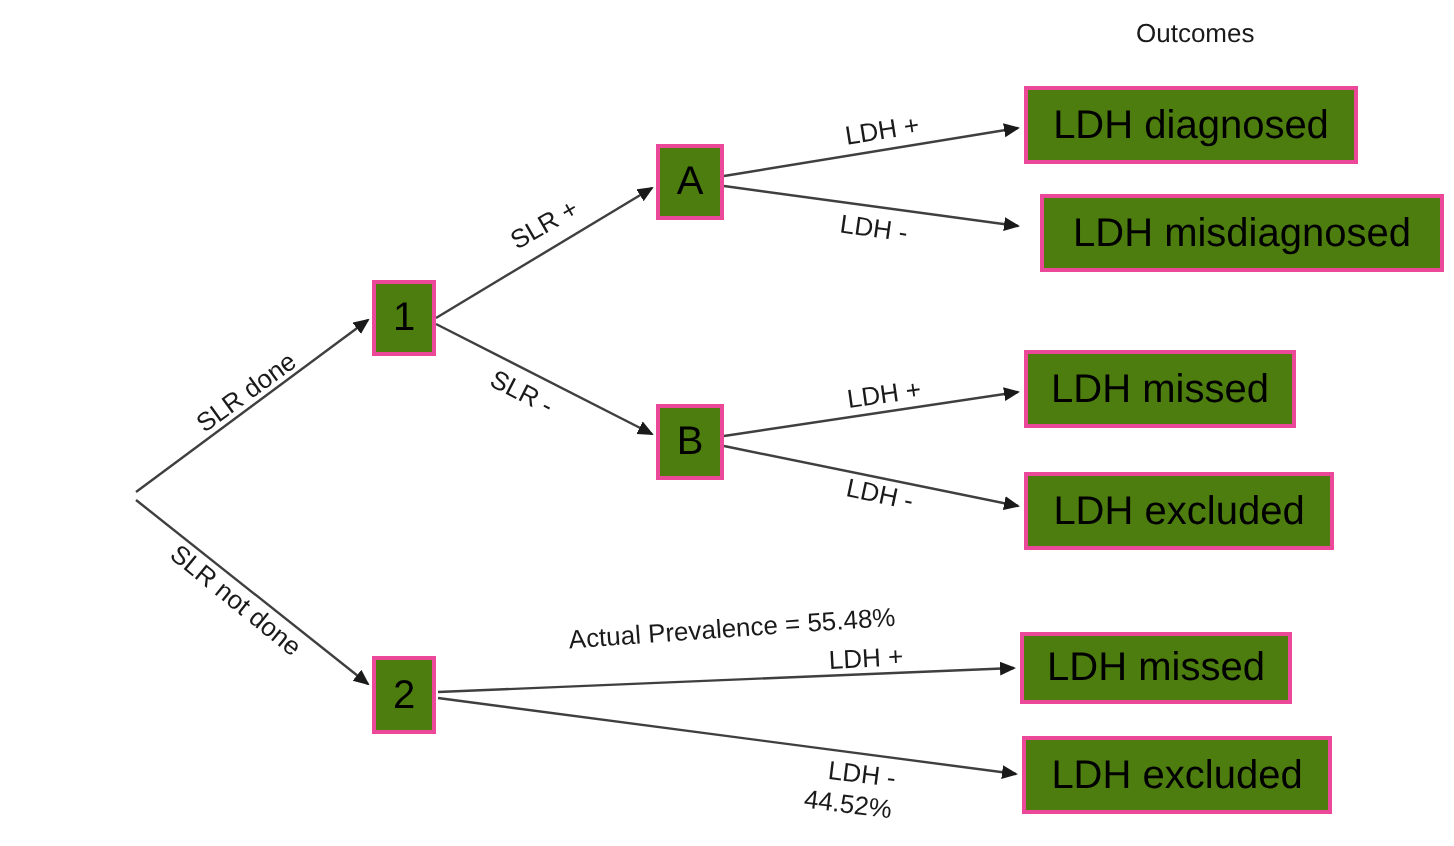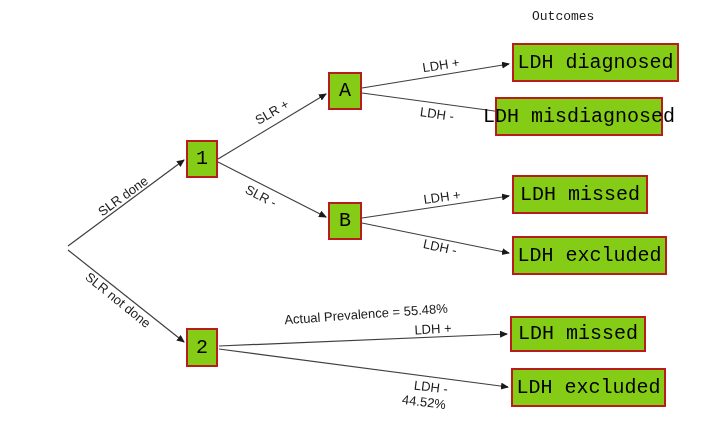--- a/index.html
+++ b/index.html
@@ -21,29 +21,28 @@
     left: 0; top: 0;
     width: 727px; height: 423px;
   }
   #edges line {
     stroke: #3f3f3f;
     stroke-width: 1.2;
   }
   .box {
     position: absolute;
     box-sizing: border-box;
-    border: 2px solid #b91c1c;
-    background: #84cc16;
+    border: 2px solid #ec4899;
+    background: #4d7c0f;
     display: flex;
     align-items: center;
     justify-content: center;
     font-size: 20px;
     line-height: 1;
     white-space: nowrap;
-    font-family: Liberation Mono, monospace;
   }
   .elabel {
     position: absolute;
     font-size: 13px;
     line-height: 1;
     white-space: nowrap;
     color: #1a1a1a;
   }
   .hdr {
     position: absolute;
@@ -54,41 +53,41 @@
 
   
   .b-lbp          { left: 12px;  top: 227px; width: 56px;  height: 38px; }
   .b-n1           { left: 186px; top: 140px; width: 32px;  height: 38px; }
   .b-nA           { left: 328px; top: 72px;  width: 34px;  height: 38px; }
   .b-nB           { left: 328px; top: 202px; width: 34px;  height: 38px; }
   .b-n2           { left: 186px; top: 328px; width: 32px;  height: 39px; }
 
   
   .b-diagnosed    { left: 512px; top: 43px;  width: 167px; height: 39px; }
-  .b-misdiagnosed { left: 495px; top: 97px;  width: 168px; height: 39px; }
+  .b-misdiagnosed { left: 520px; top: 97px;  width: 202px; height: 39px; }
   .b-missed-b     { left: 512px; top: 175px; width: 136px; height: 39px; }
   .b-excluded-b   { left: 512px; top: 236px; width: 155px; height: 39px; }
   .b-missed-2     { left: 510px; top: 316px; width: 136px; height: 36px; }
   .b-excluded-2   { left: 511px; top: 368px; width: 155px; height: 39px; }
 
   
   .l-slr-done     { left: 123px; top: 196px; transform: translate(-50%,-50%) rotate(-36deg); }
   .l-slr-not-done { left: 118px; top: 300px; transform: translate(-50%,-50%) rotate(39deg); }
   .l-slr-pos      { left: 272px; top: 112px; transform: translate(-50%,-50%) rotate(-30deg); }
   .l-slr-neg      { left: 261px; top: 196px; transform: translate(-50%,-50%) rotate(27deg); }
   .l-ldh-pos-a    { left: 441px; top: 65px;  transform: translate(-50%,-50%) rotate(-9deg); }
   .l-ldh-neg-a    { left: 437px; top: 114px; transform: translate(-50%,-50%) rotate(8deg); }
   .l-ldh-pos-b    { left: 442px; top: 197px; transform: translate(-50%,-50%) rotate(-8deg); }
   .l-ldh-neg-b    { left: 440px; top: 247px; transform: translate(-50%,-50%) rotate(12deg); }
   .l-prevalence   { left: 366px; top: 314px; transform: translate(-50%,-50%) rotate(-4deg); }
   .l-ldh-pos-2    { left: 433px; top: 329px; transform: translate(-50%,-50%) rotate(-3deg); }
   .l-ldh-neg-2    { left: 431px; top: 387px; transform: translate(-50%,-50%) rotate(7deg); }
   .l-pct-2        { left: 424px; top: 402px; transform: translate(-50%,-50%) rotate(7deg); }
 
-  .h-outcomes     { left: 532px; top: 9px; font-family: Liberation Mono, monospace; }
+  .h-outcomes     { left: 568px; top: 9px; }
 </style>
 </head>
 <body>
 
 <div id="stage">
 
   <svg id="edges" viewBox="0 0 727 423" xmlns="http://www.w3.org/2000/svg">
     <defs>
       <marker id="arrow" markerWidth="9" markerHeight="8" refX="7" refY="3.5" orient="auto" markerUnits="userSpaceOnUse">
         <path d="M0,0 L8,3.5 L0,7 Z" fill="#1a1a1a"></path>

